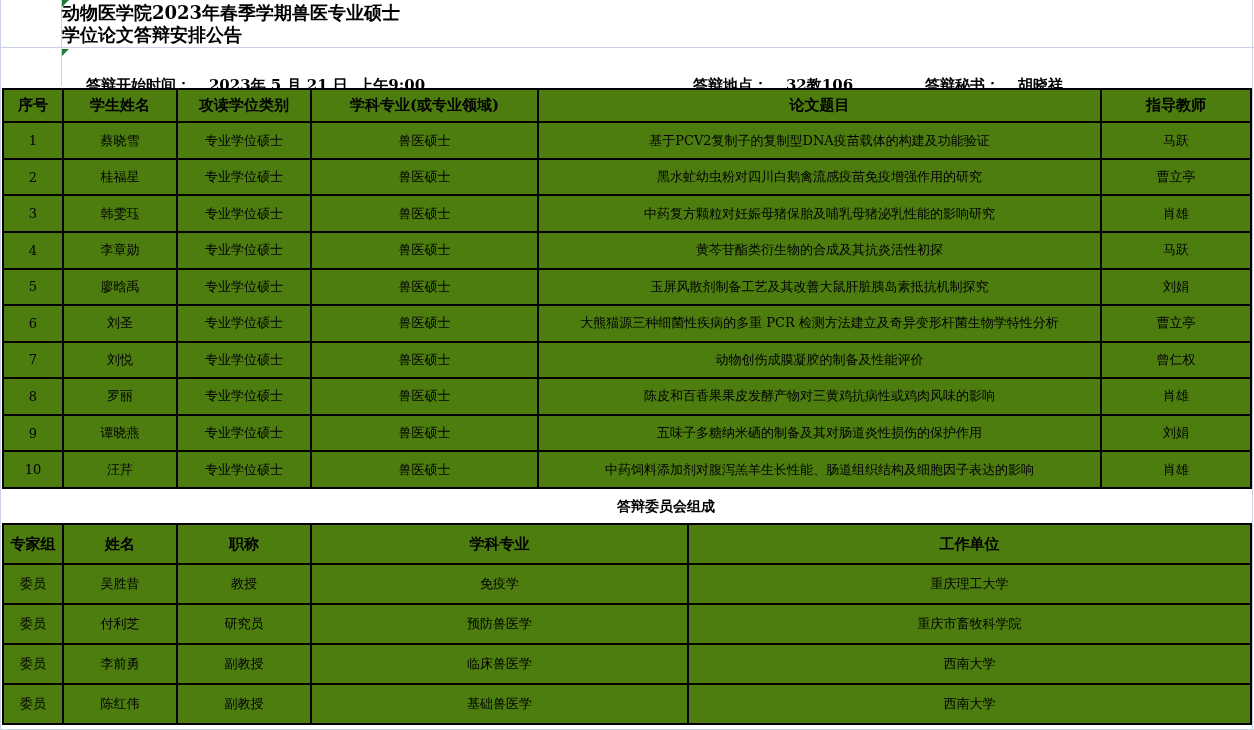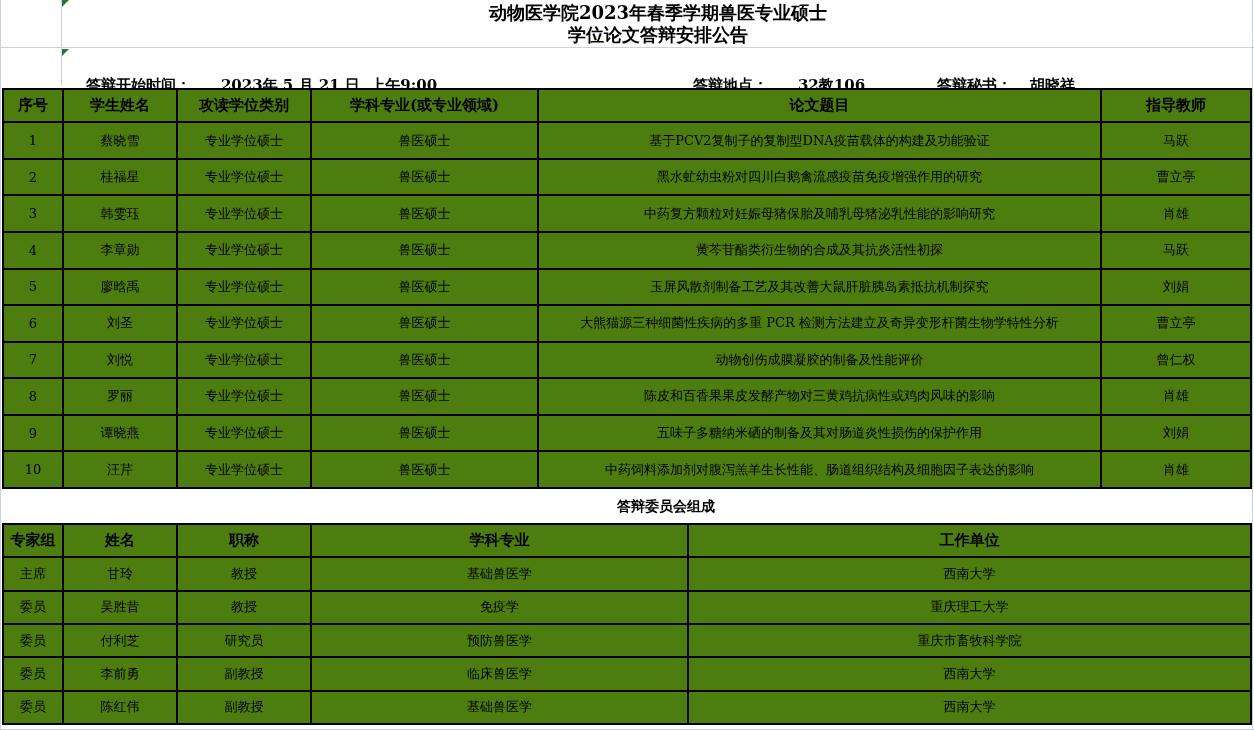--- a/index.html
+++ b/index.html
@@ -3,28 +3,28 @@
 <meta charset="utf-8">
 <style>
   html,body{margin:0;padding:0;background:#fff;}
   .sheet{
     position:relative;width:1254px;height:730px;background:#ffffff;
     font-family:"DejaVu Serif","Liberation Serif",serif;color:#000;overflow:hidden;
   }
   .gridline{position:absolute;background:#c9d2e4;}
   .tri{position:absolute;width:0;height:0;border-top:7px solid #1e7a34;border-right:7px solid transparent;}
   .title-block{
-    position:absolute;left:62px;top:2px;width:1192px;text-align:center;
+    position:absolute;left:62px;top:2px;width:1192px;text-align:left;
     font-weight:bold;font-size:18px;line-height:22px;white-space:nowrap;
   }
   .info-line{
     position:absolute;top:55px;font-weight:bold;font-size:15px;line-height:20px;
     border-bottom:2px solid #000;padding-bottom:3px;white-space:pre;
   }
-  .info-line .gap14{margin-left:30px;}
+  .info-line .gap14{margin-left:18px;}
   .info-line .gap56{margin-left:72px;}
   .info-line .gap30{margin-left:18px;}
   table.grid-table{
     position:absolute;left:2px;border-collapse:collapse;table-layout:fixed;
     background:#4d7c0f;
   }
   table.grid-table th,table.grid-table td{
     border:2px solid #000;text-align:center;vertical-align:middle;
     padding:0 2px;overflow:hidden;white-space:nowrap;
   }
@@ -177,27 +177,20 @@
     </colgroup>
     <tbody>
         <tr style="height:33px">
       <th>专家组</th>
       <th>姓名</th>
       <th>职称</th>
       <th>学科专业</th>
       <th>工作单位</th>
     </tr>
     <tr style="height:33px">
-      <td>主席</td>
-      <td>甘玲</td>
-      <td>教授</td>
-      <td>基础兽医学</td>
-      <td>西南大学</td>
-    </tr>
-    <tr style="height:33px">
       <td>委员</td>
       <td>吴胜昔</td>
       <td>教授</td>
       <td>免疫学</td>
       <td>重庆理工大学</td>
     </tr>
     <tr style="height:33px">
       <td>委员</td>
       <td>付利芝</td>
       <td>研究员</td>

